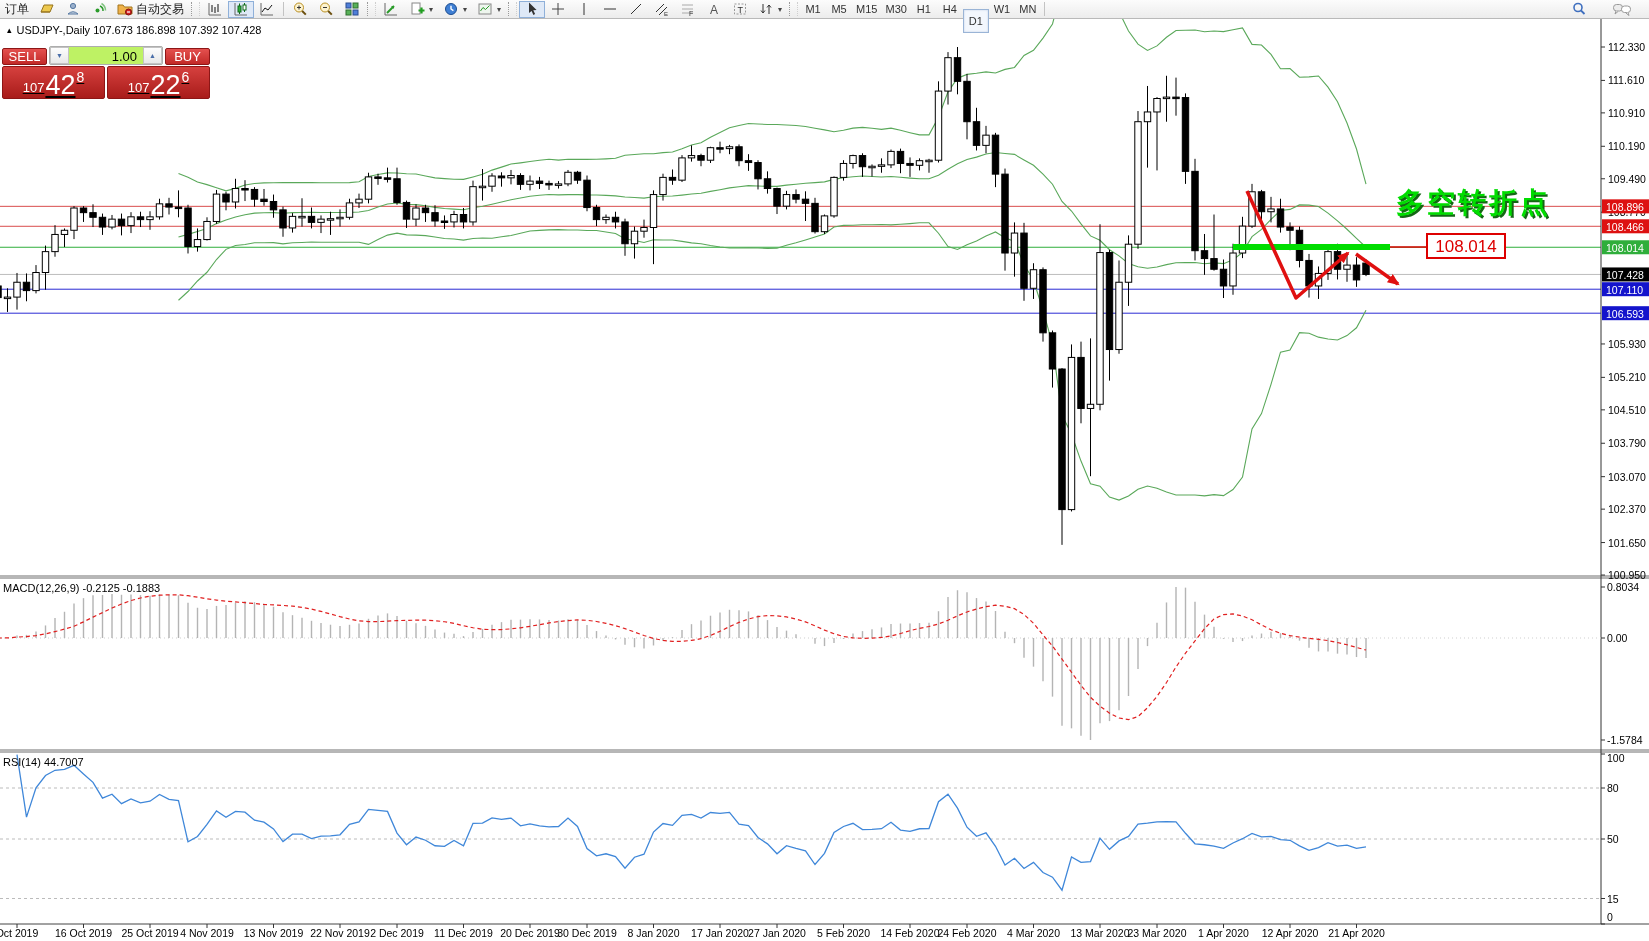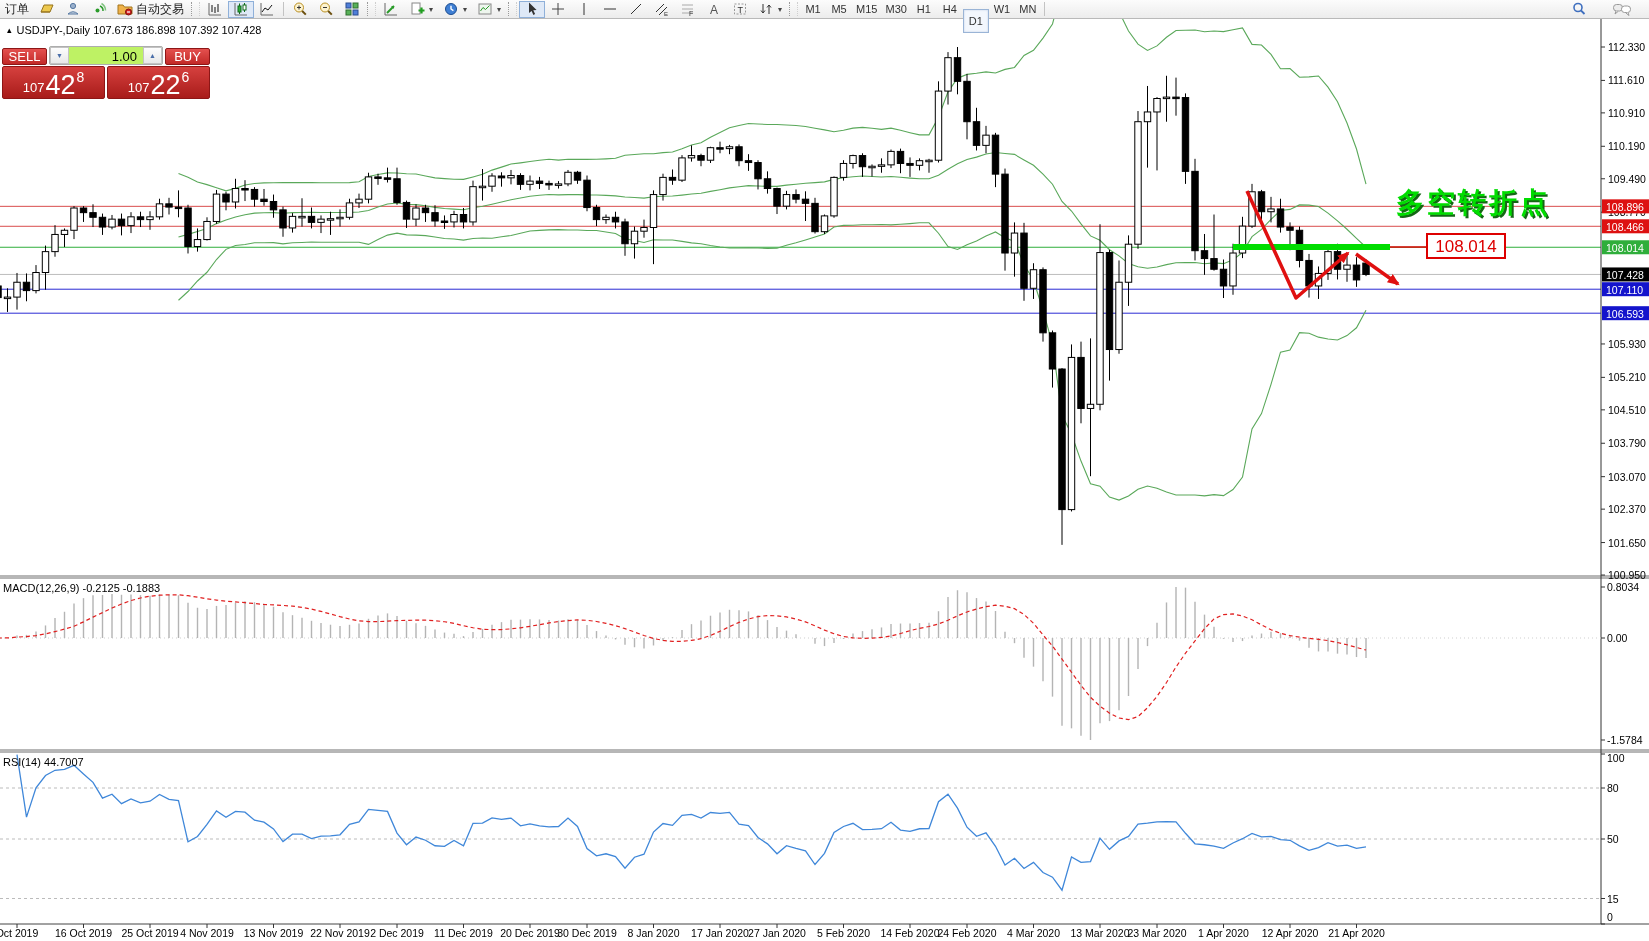--- a/index.html
+++ b/index.html
@@ -27,21 +27,21 @@
   #symbol-header .tri{font-size:9px;color:#000;}
   
   #trade-panel{position:absolute;left:2px;top:44px;width:208px;z-index:20;font-family:"Liberation Sans",sans-serif;}
   #tp-row1{display:flex;gap:2px;height:21px;align-items:flex-end;}
   .tp-btn{flex:0 0 45px;color:#fff;font-size:13px;border:1px solid #8d1616;border-radius:2px;
     background:linear-gradient(#e4504e,#c22a28);display:flex;align-items:center;justify-content:center;padding:0;}
   #vol-box{flex:1;display:flex;border:1px solid #adadad;background:#bef264;border-radius:2px;}
   .spin{width:19px;border:1px solid #c3c3c3;background:linear-gradient(#fdfdfd,#e8e8e8);
     color:#4a6ea9;font-size:7px;padding:0;}
   #vol-val{flex:1;text-align:right;font-size:13px;color:#000;padding:2px 6px 0 0;}
-  #tp-row2{display:flex;gap:2px;margin-top:1px;height:33px;}
+  #tp-row2{display:flex;gap:2px;margin-top:1px;height:33px;text-decoration:underline;}
   .bigprice{flex:1;color:#fff;border-radius:2px;border:1px solid #8d1616;
     background:linear-gradient(#d6403e,#a81c1a);display:flex;align-items:flex-end;justify-content:center;gap:1px;}
   .bp-pfx{font-size:13px;margin-bottom:3px;}
   .bp-main{font-size:27px;line-height:0.93;font-weight:400;}
   .bp-pip{font-size:14px;align-self:flex-start;margin-top:2px;}
   
   #cv{position:absolute;left:0;top:0;}
   #cv text{font-family:"Liberation Sans",sans-serif;}
 </style>
 </head>

